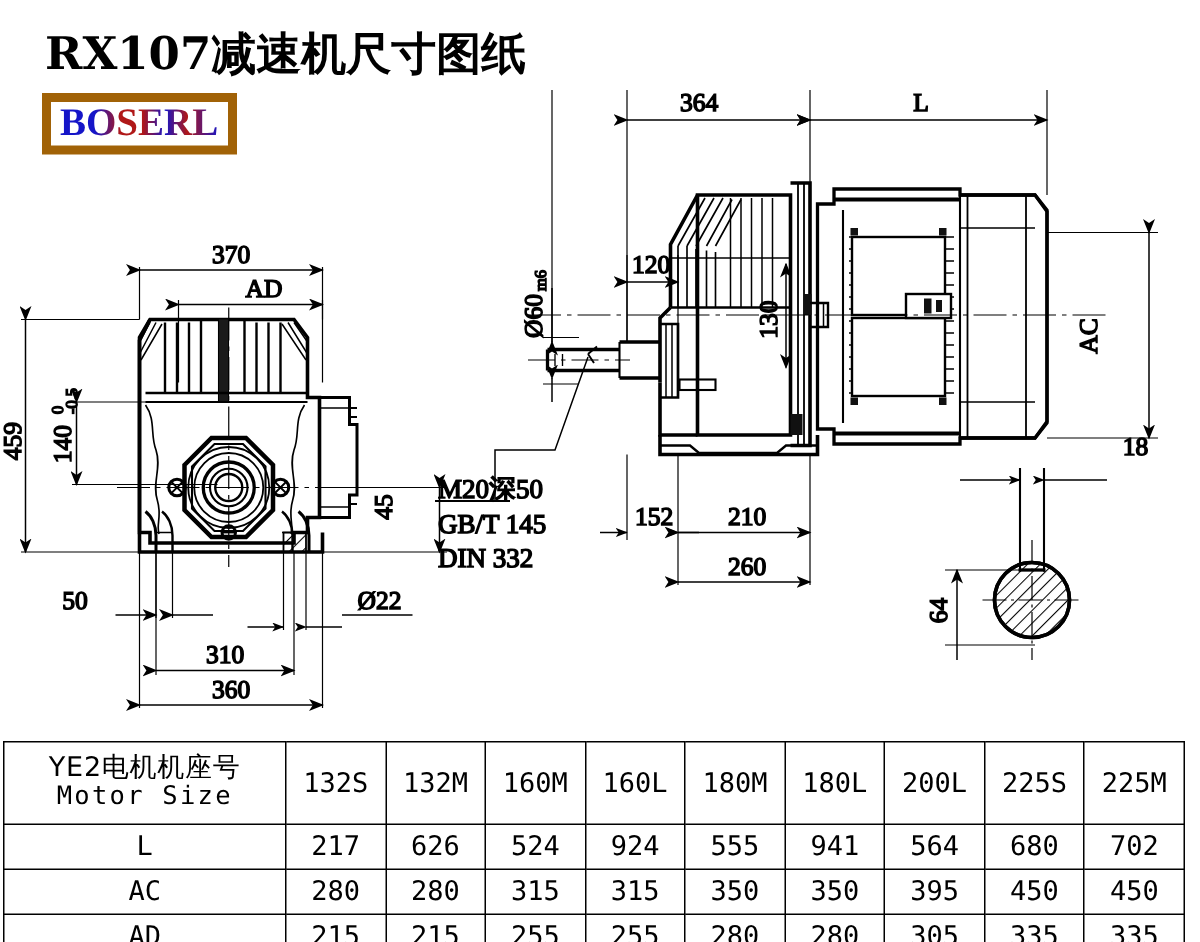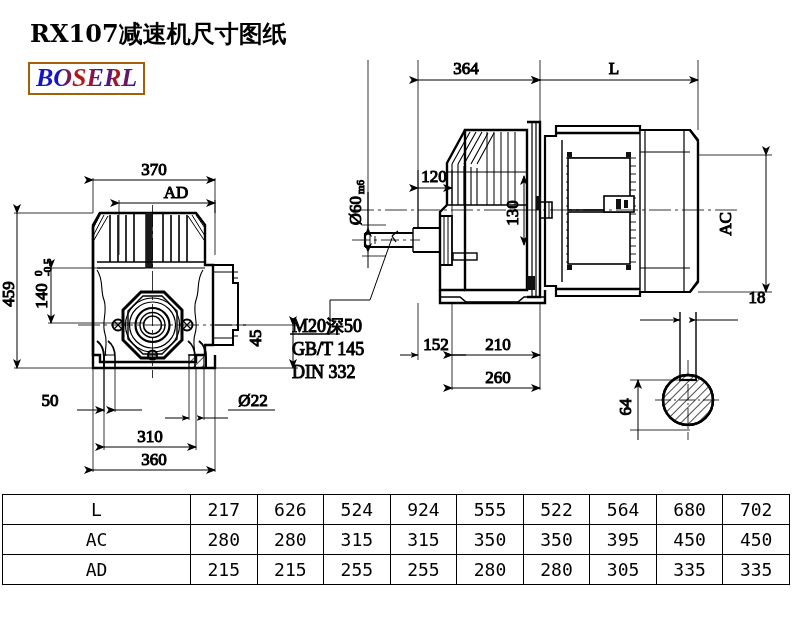--- a/index.html
+++ b/index.html
@@ -19,33 +19,32 @@
     position: absolute;
     left: 0; top: 0;
     width: 800px; height: 628px;
   }
   
   #title {
     position: absolute;
     left: 30px; top: 22px;
     font-family: "DejaVu Serif", "Liberation Serif", serif;
     font-weight: bold;
-    font-size: 24px;
+    font-size: 30px;
     letter-spacing: 0px;
     white-space: nowrap;
     line-height: 1;
   }
   
   #logo-box {
     position: absolute;
     left: 28px; top: 62px;
-    border: 2px solid #a16207;
+    border: 6px solid #a16207;
     background: #ffffff;
     padding: 0px 6px 1px 6px;
-    font-style: italic;
   }
   #logo-text {
     font-family: "Liberation Serif", "DejaVu Serif", serif;
     font-size: 26px;
     font-weight: bold;
     line-height: 1.08;
     background: linear-gradient(90deg,#1515c8 0%,#1515c8 22%,#b01818 38%,#b01818 52%,#1515c8 66%,#b01818 80%,#1515c8 100%);
     -webkit-background-clip: text;
     background-clip: text;
     color: transparent;
@@ -389,28 +388,43 @@
         <path d="M638,430 L638,440" stroke-width="1"></path>
         <path d="M630,380 L690,380 M630,430 L690,430" stroke-width="0.8"></path>
         <text class="dimtext" x="631" y="407" text-anchor="middle" transform="rotate(-90 631 407)">64</text>
       </g>
 
     </g>
   </svg>
 
   <table id="spec-table">
     <tbody>
+      <tr class="header-row">
+        <td class="rowlabel">
+          <span class="hdr-cn">YE2电机机座号</span>
+          <span class="hdr-en">Motor Size</span>
+        </td>
+        <td>132S</td>
+        <td>132M</td>
+        <td>160M</td>
+        <td>160L</td>
+        <td>180M</td>
+        <td>180L</td>
+        <td>200L</td>
+        <td>225S</td>
+        <td>225M</td>
+      </tr>
       <tr>
         <td class="rowlabel">L</td>
         <td>217</td>
         <td>626</td>
         <td>524</td>
         <td>924</td>
         <td>555</td>
-        <td>522</td>
+        <td>941</td>
         <td>564</td>
         <td>680</td>
         <td>702</td>
       </tr>
       <tr>
         <td class="rowlabel">AC</td>
         <td>280</td>
         <td>280</td>
         <td>315</td>
         <td>315</td>

